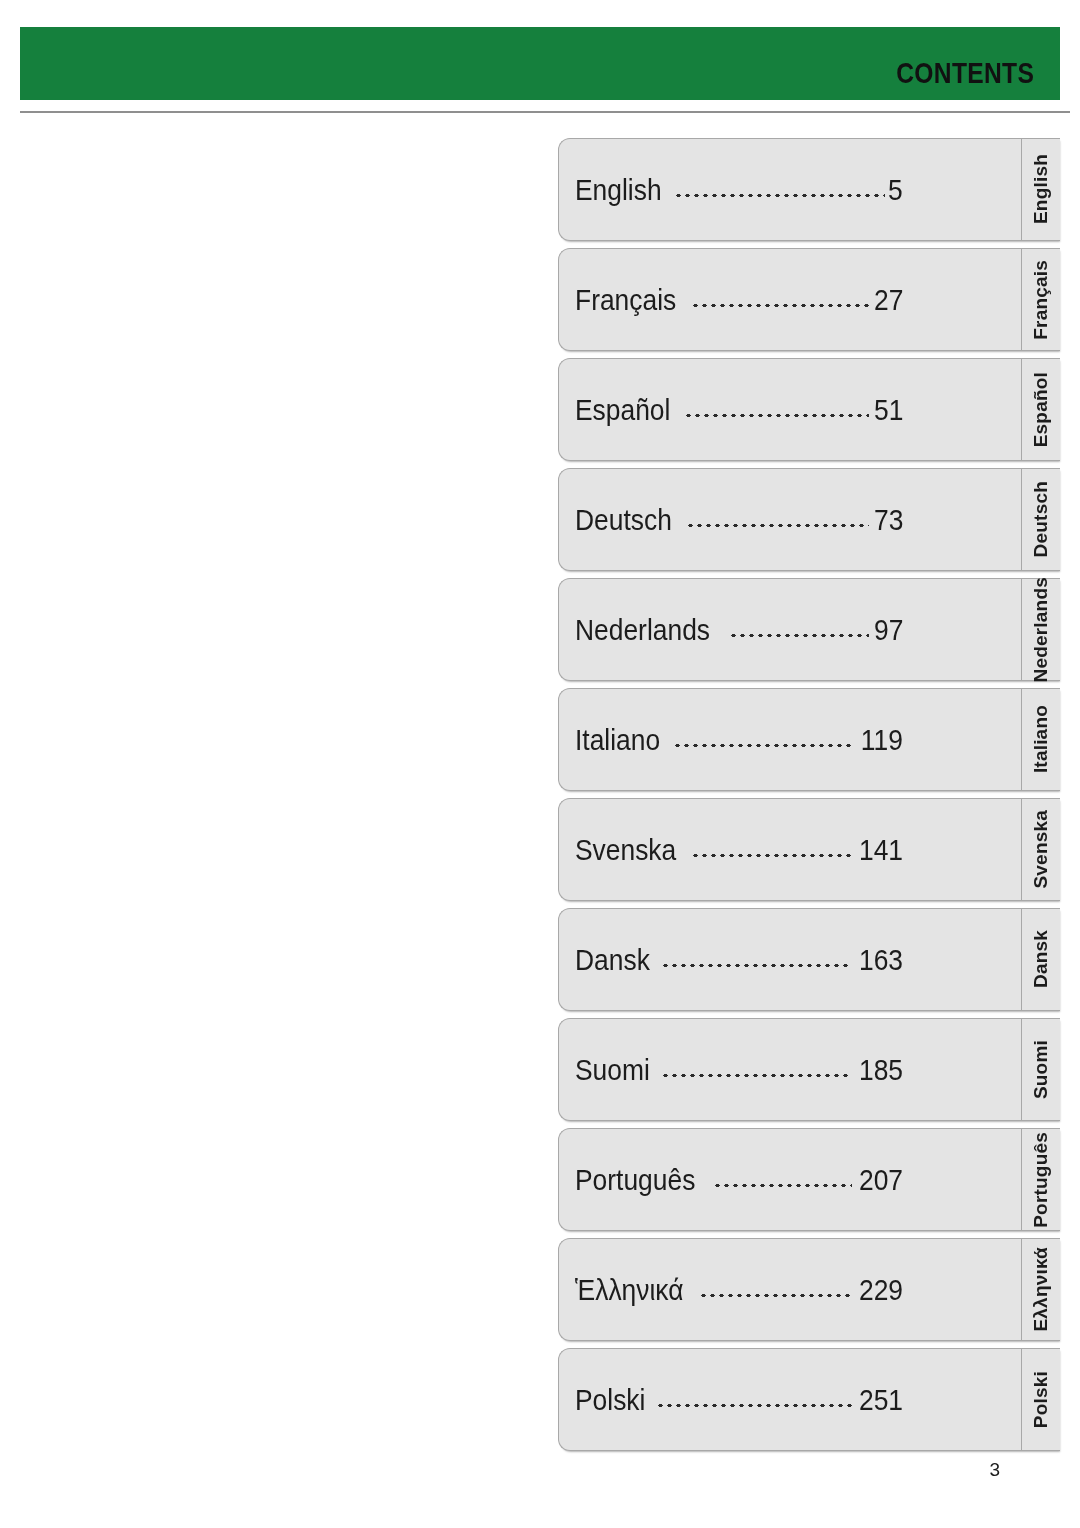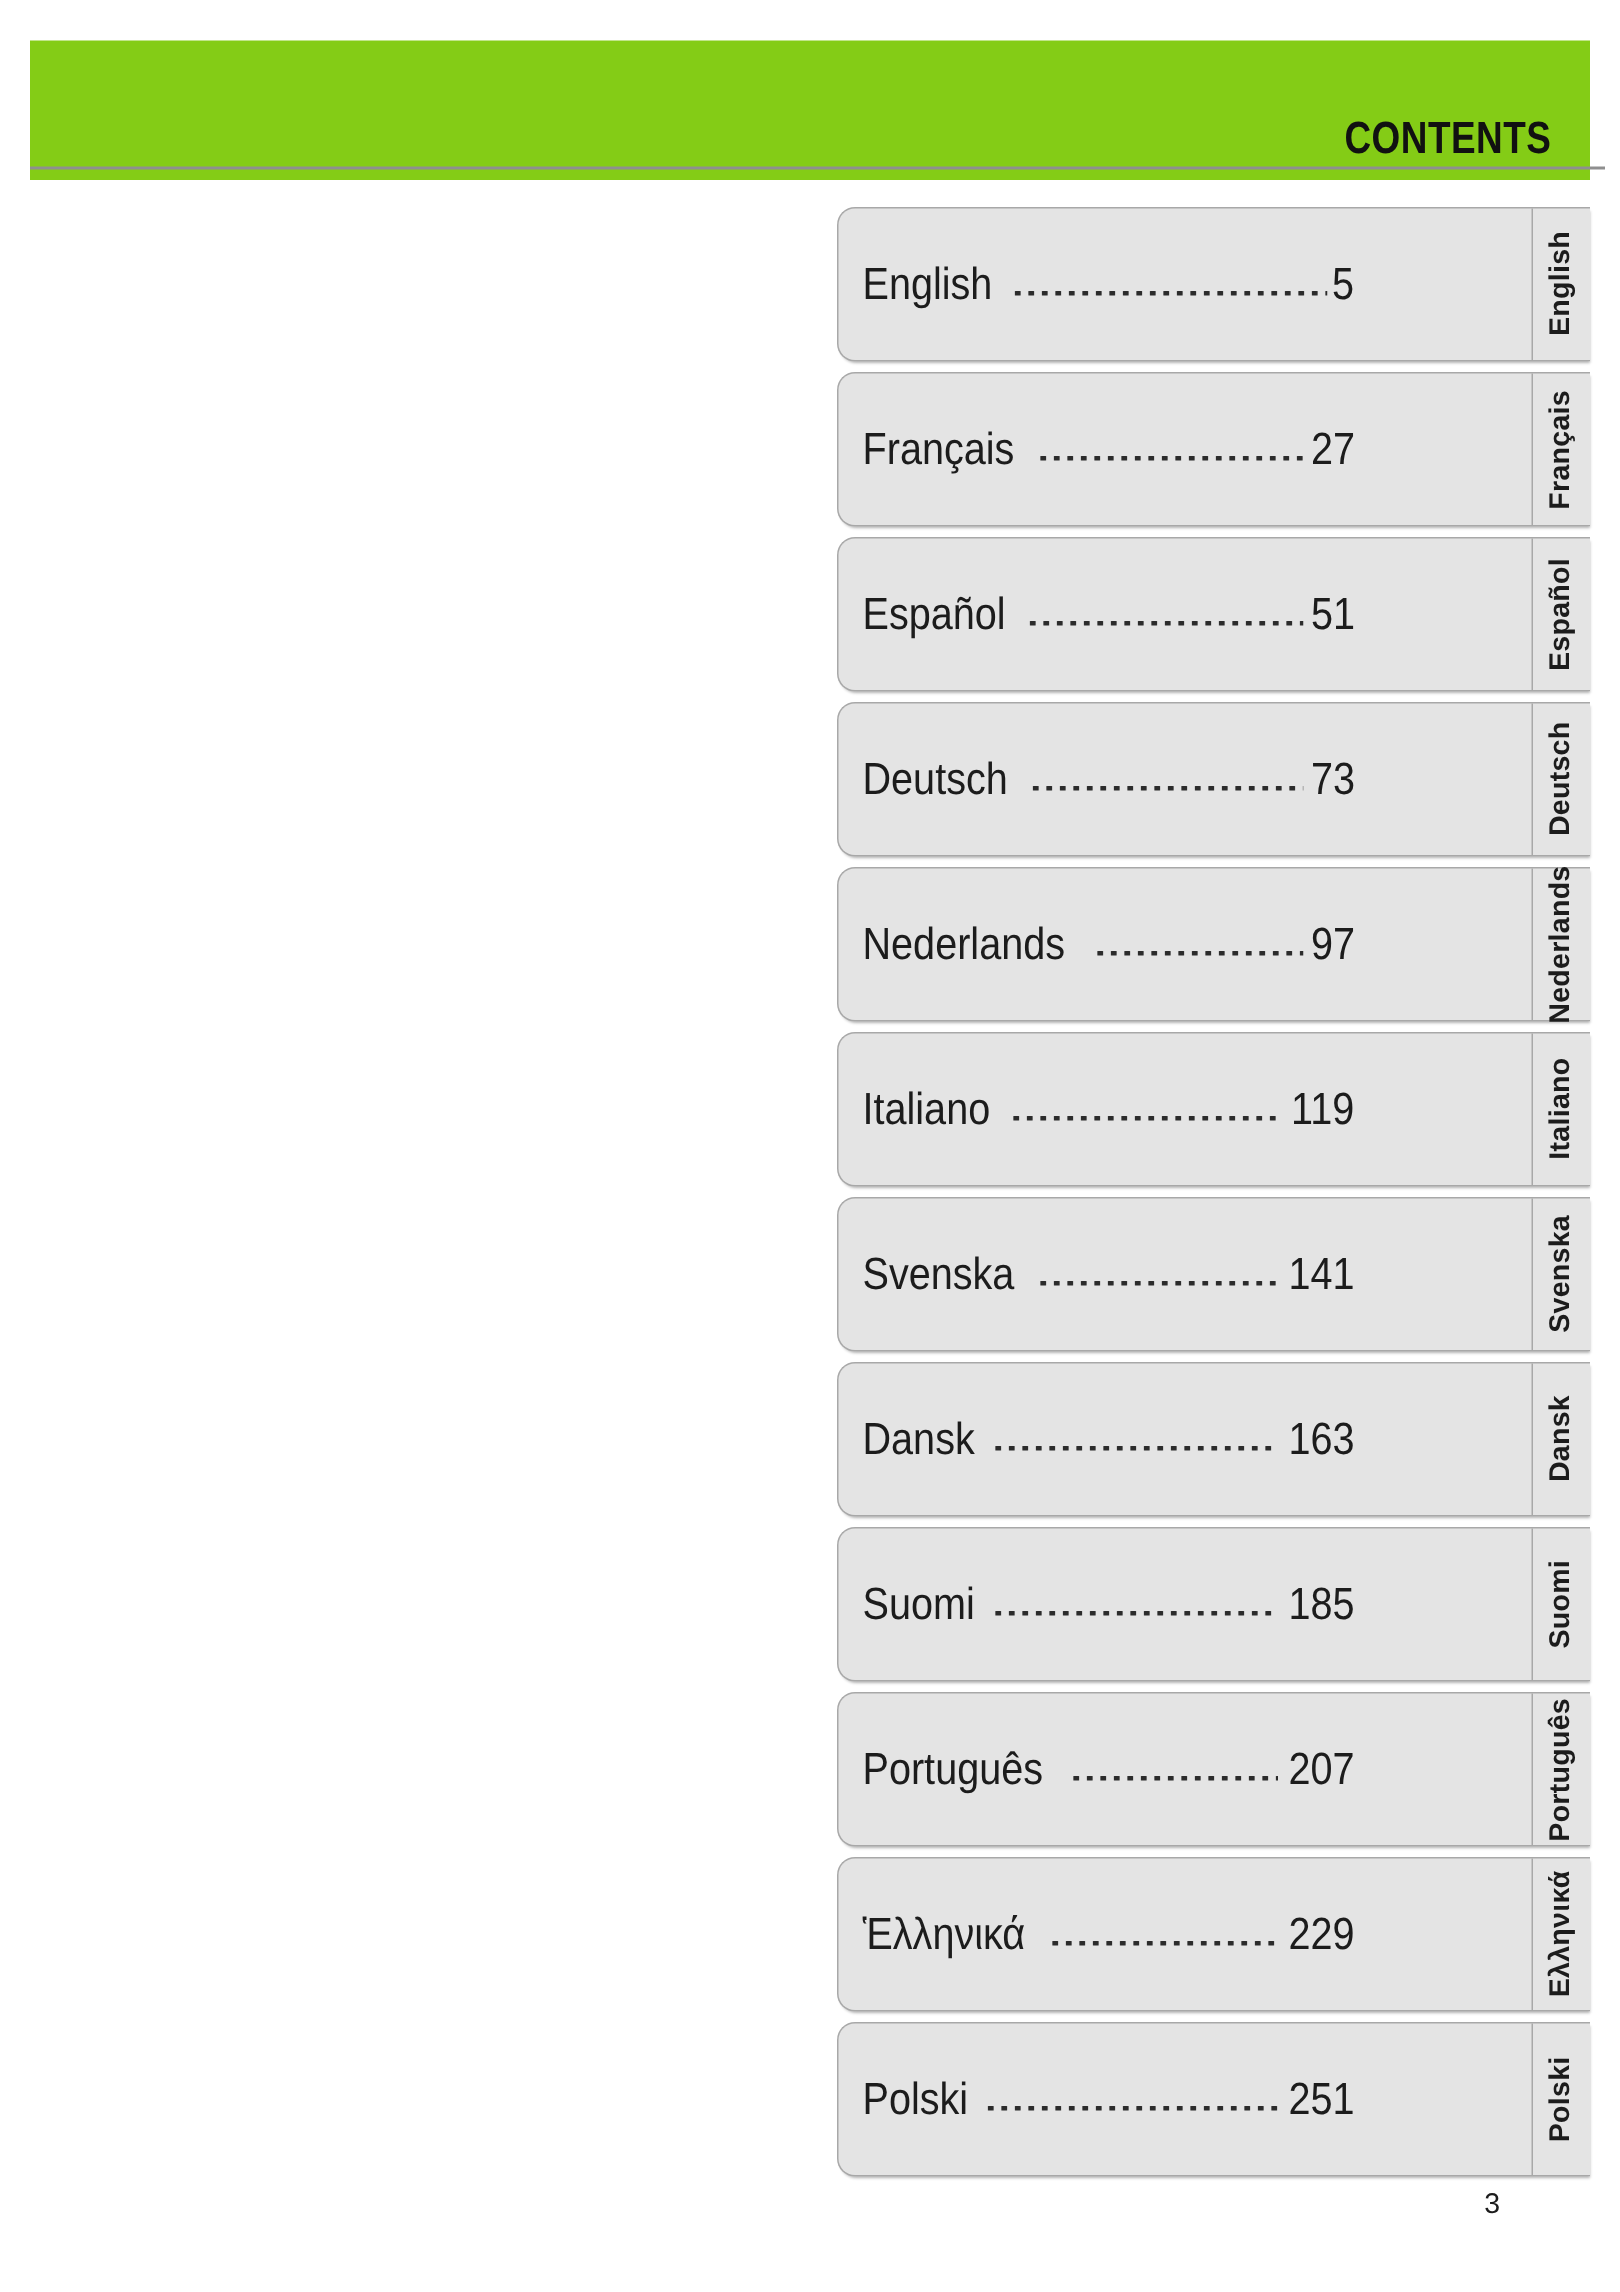--- a/index.html
+++ b/index.html
@@ -15,22 +15,22 @@
     color: #1a1a1a;
     overflow: hidden;
   }
 
   
   #header-bar {
     position: absolute;
     left: 20px;
     top: 27px;
     width: 1040px;
-    height: 93px;
-    background: #84cc16;
+    height: 73px;
+    background: #15803d;
     box-sizing: border-box;
   }
   #header-title {
     position: absolute;
     right: 26px;
     bottom: 10px;
     font-size: 30px;
     font-weight: bold;
     letter-spacing: 0.4px;
     color: #111111;

